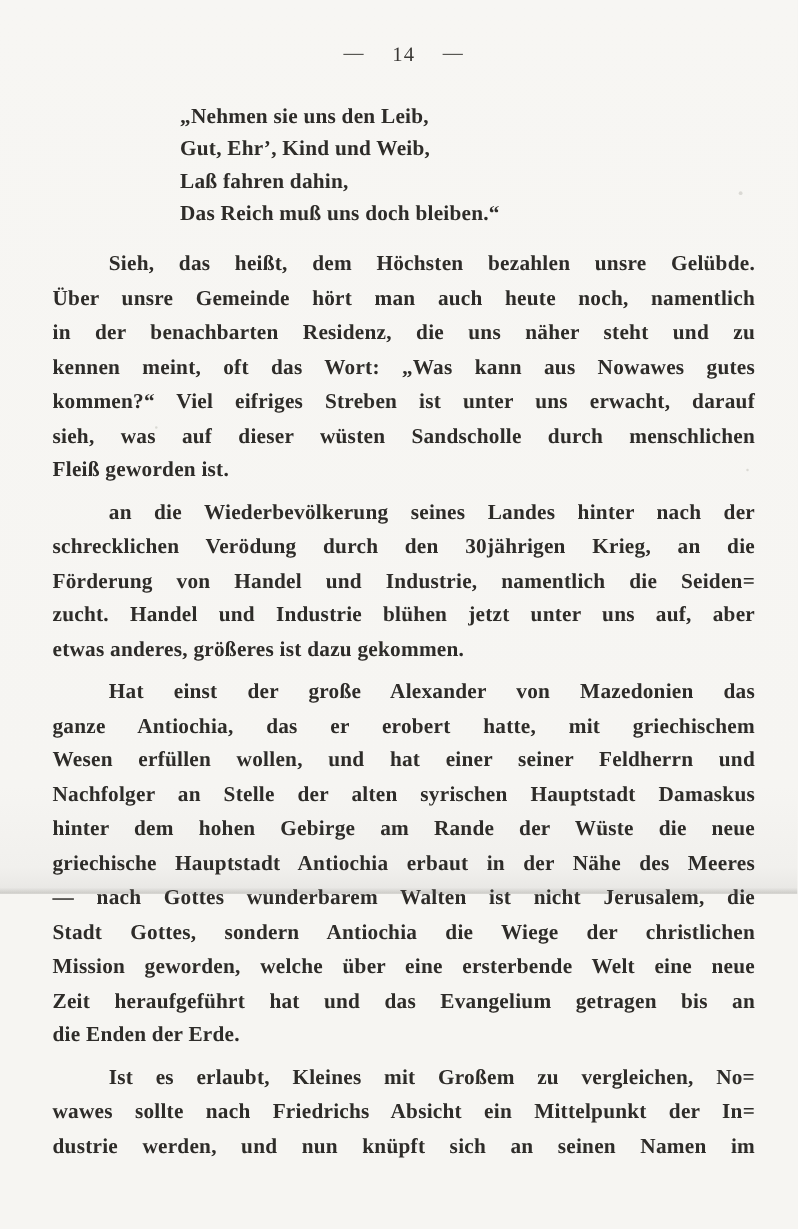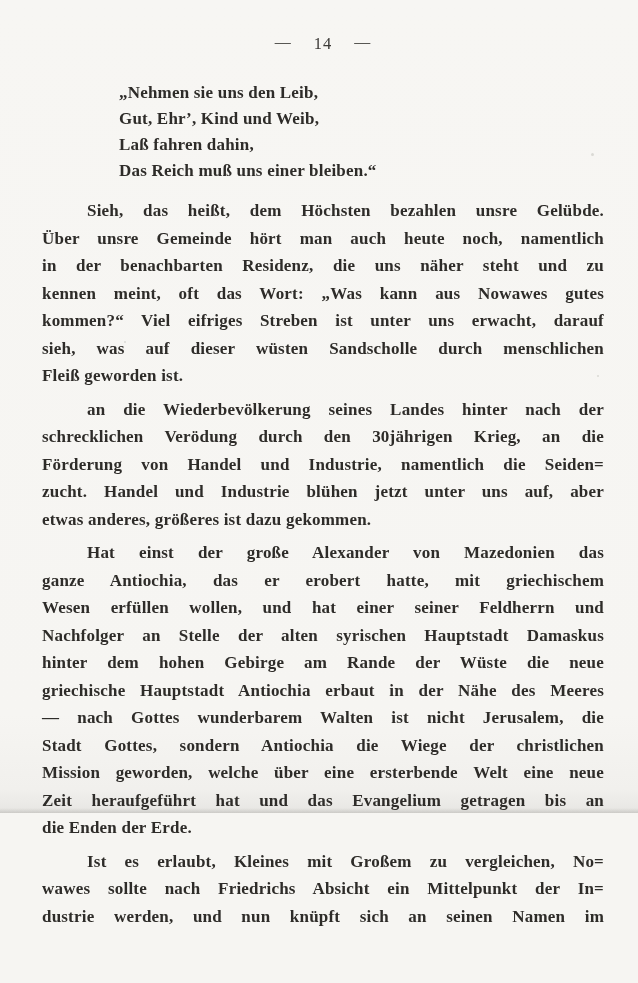--- a/index.html
+++ b/index.html
@@ -6,21 +6,21 @@
     margin: 0;
     padding: 0;
     width: 638px;
     height: 983px;
     overflow: hidden;
     background: #f6f5f2;
   }
   .page {
     position: relative;
     width: 638px;
-    height: 813px;
+    height: 715px;
     background:
       linear-gradient(180deg, #f7f6f3 0%, #f6f5f2 88%, #f1f0ed 97%, #e7e6e3 100%);
     font-family: "Liberation Serif", "DejaVu Serif", serif;
     color: #2e2c29;
     box-sizing: border-box;
     padding: 34px 34px 12px 42px;
   }
   
   .running-head {
     text-align: center;
@@ -35,21 +35,21 @@
     display: inline-block;
     margin: 0 22px;
     font-size: 16.5px;
   }
   .running-head .dash {
     display: inline-block;
     transform: translateY(-2px);
   }
   
   .poem {
-    margin-left: 77px;
+    margin-left: 102px;
     margin-bottom: 13px;
     font-size: 17px;
     font-weight: 700;
     line-height: 26px;
     letter-spacing: 0.2px;
   }
   
   .para {
     font-size: 17px;
     font-weight: 700;
@@ -94,21 +94,21 @@
 <div class="page">
 
   <div class="running-head">
     <span class="dash">—</span><span class="pgnum">14</span><span class="dash">—</span>
   </div>
 
   <div class="poem">
       <div class="line">„Nehmen sie uns den Leib,</div>
       <div class="line">Gut, Ehr’, Kind und Weib,</div>
       <div class="line">Laß fahren dahin,</div>
-      <div class="line last-line">Das Reich muß uns einer bleiben.“</div>
+      <div class="line last-line">Das Reich muß uns doch bleiben.“</div>
     </div>
 
   <div class="para">
       <div class="line">Sieh, das heißt, dem Höchsten bezahlen unsre Gelübde.</div>
       <div class="line">Über unsre Gemeinde hört man auch heute noch, namentlich</div>
       <div class="line">in der benachbarten Residenz, die uns näher steht und zu</div>
       <div class="line">kennen meint, oft das Wort: „Was kann aus Nowawes gutes</div>
       <div class="line">kommen?“  Viel eifriges Streben ist unter uns erwacht, darauf</div>
       <div class="line">sieh, was auf dieser wüsten Sandscholle durch menschlichen</div>
       <div class="line last-line">Fleiß geworden ist.</div>

